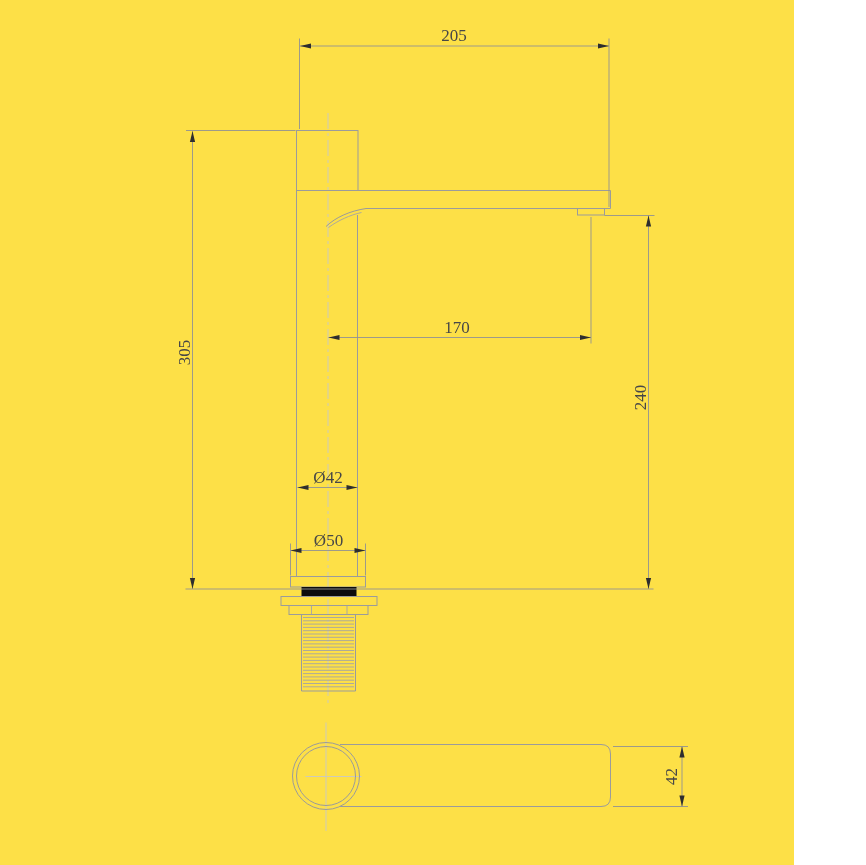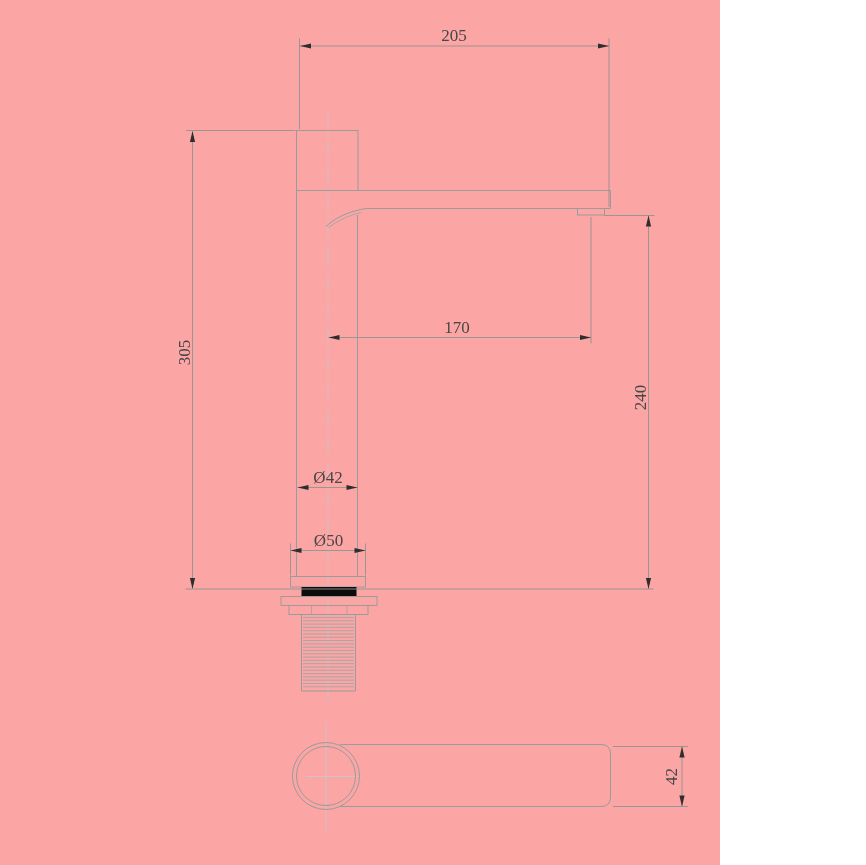--- a/index.html
+++ b/index.html
@@ -3,23 +3,23 @@
 <meta charset="utf-8">
 <style>
   html, body {
     margin: 0;
     padding: 0;
     background: #ffffff;
     font-family: "Liberation Serif", serif;
   }
   .canvas {
     position: relative;
-    width: 720px;
+    width: 794px;
     height: 865px;
-    background: #fca5a5;
+    background: #fde047;
     overflow: hidden;
     text-decoration: underline;
   }
   svg { display: block; }
   .obj   { stroke: #9b9b9b; stroke-width: 1; fill: none; }
   .obj2  { stroke: #a4a4a4; stroke-width: 0.9; fill: none; }
   .dimln { stroke: #929292; stroke-width: 0.9; fill: none; }
   .arrow { fill: #2e2e2e; stroke: none; }
   .cline { stroke: #c7c7c7; stroke-width: 0.9; fill: none; }
   .dimtext {

